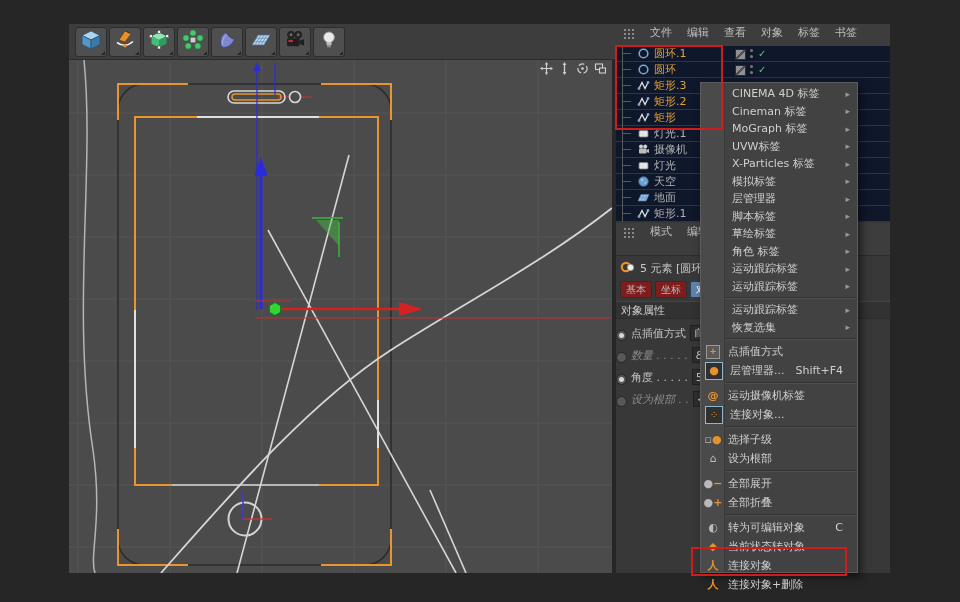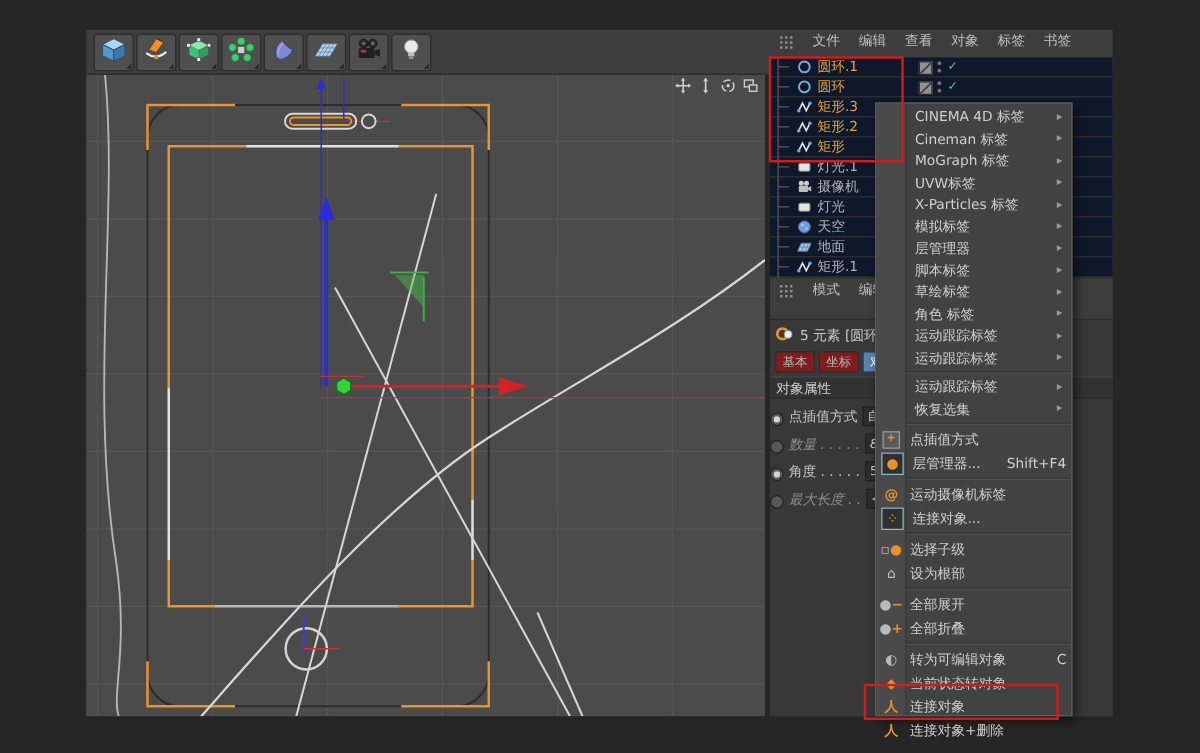--- a/index.html
+++ b/index.html
@@ -56,21 +56,21 @@
   
   .cmenu{position:absolute;left:700px;top:82px;width:158px;height:491px;background:#424242;
          border:1px solid #5c5c5c;box-shadow:3px 4px 8px rgba(0,0,0,.55);box-sizing:border-box;
          display:flex;flex-direction:column;padding:2px 0;font-size:11px;color:#cfcfcf;z-index:5;}
   .cmenu::before{content:'';position:absolute;left:0;top:0;bottom:0;width:23px;background:#4a4a4a;border-right:1px solid #393939;}
   .mi{height:17.5px;display:flex;align-items:center;padding-left:31px;position:relative;flex:none;}
   .mi .arr{position:absolute;right:7px;color:#9a9a9a;font-size:9px;}
   .csep{height:0;border-top:1px solid #333333;border-bottom:1px solid #4f4f4f;margin:2px 1px;flex:none;}
   .act{height:19px;display:flex;align-items:center;gap:7px;padding-left:4px;position:relative;flex:none;}
   .act .lbl{white-space:nowrap;}
-  .act .sc{position:absolute;right:4px;color:#cfcfcf;}
+  .act .sc{position:absolute;right:14px;color:#cfcfcf;}
   .ai{width:16px;height:16px;flex:none;display:flex;align-items:center;justify-content:center;
       font-size:11px;line-height:1;position:relative;z-index:1;}
   .ai-box{width:12px;height:12px;border:1px solid #9a9a9a;background:#5a5a5a;display:flex;align-items:center;justify-content:center;
           color:#e8912c;font-size:9px;font-weight:bold;}
   .ai-frame{border:1px solid #8fb6c9;background:#303030;color:#e8912c;}
   .ai-orange{color:#e8912c;font-weight:bold;}
   .ai-gray{color:#c0c0c0;}
   .ai-duo{color:#b9b9b9;}
   .ai-duo b{color:#e8912c;font-weight:bold;}
   
@@ -419,21 +419,21 @@
         <span>数量 . . . . .</span>
         <span class="val">8</span>
       </div>
       <div class="am-row">
         <span class="radio on"></span>
         <span>角度 . . . . .</span>
         <span class="val">5</span>
       </div>
       <div class="am-row dis">
         <span class="radio"></span>
-        <span>最大长度 . .</span>
+        <span>设为根部 . .</span>
         <span class="val">&lt;</span>
       </div>
     </div>
   </div>
 
   <div class="cmenu">
     <div class="mi">
         <span>CINEMA 4D 标签</span>
         <span class="arr">▸</span>
       </div>

